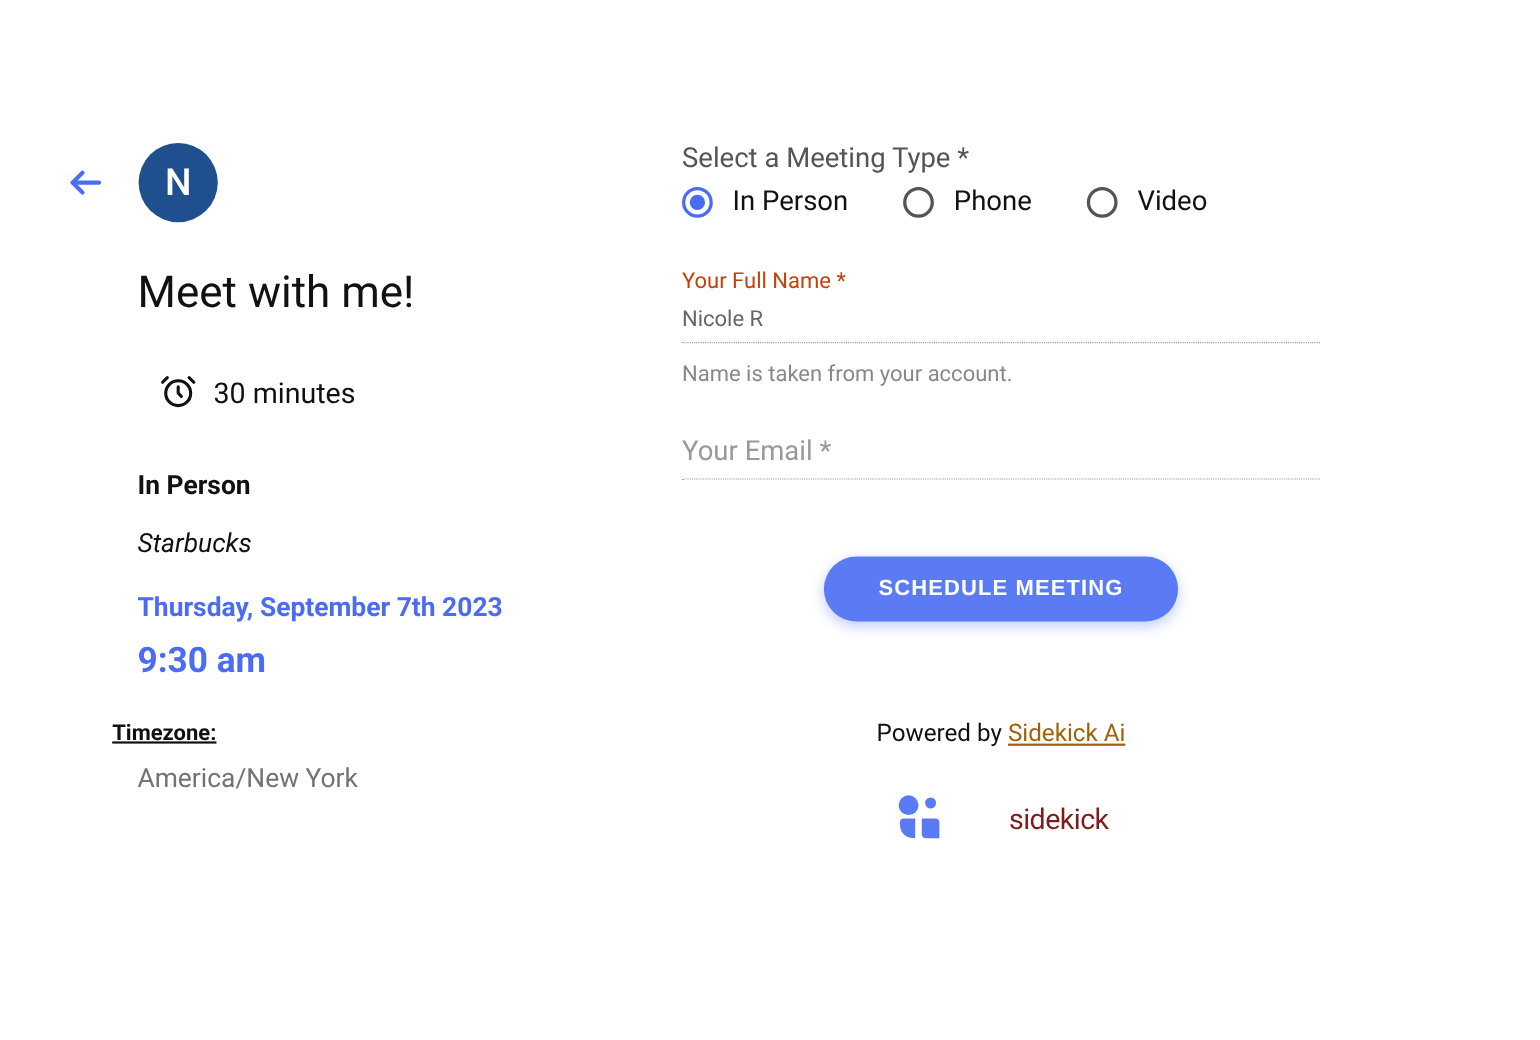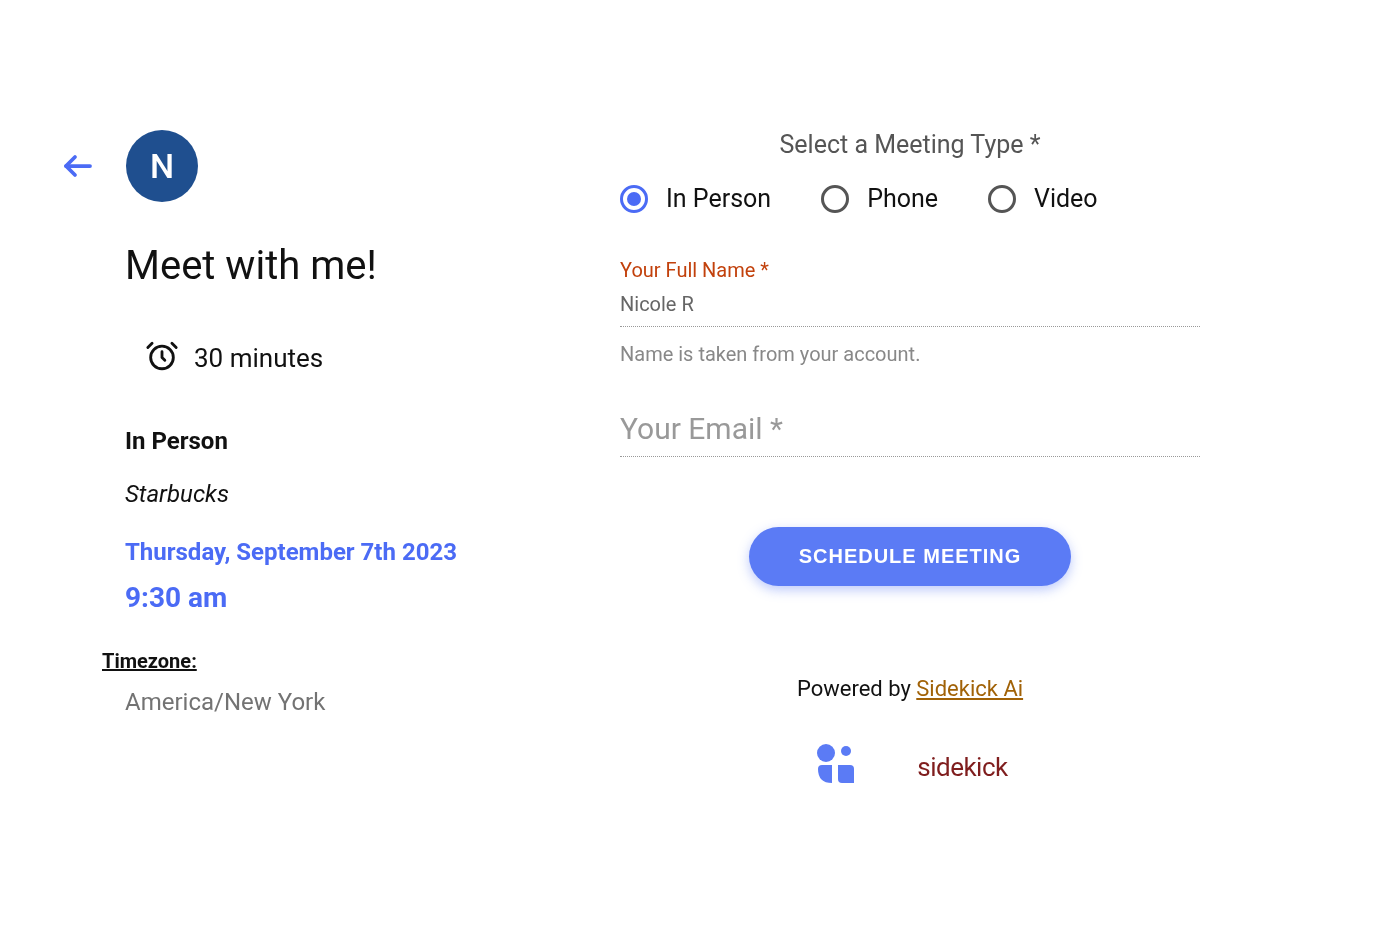--- a/index.html
+++ b/index.html
@@ -91,21 +91,21 @@
       margin-bottom: 30px;
     }
     .date {
       font-size: 24px;
       font-weight: 700;
       color: #4b6bf5;
       margin-left: 65px;
       margin-bottom: 15px;
     }
     .time {
-      font-size: 28px;
+      font-size: 32px;
       font-weight: 700;
       color: #4b6bf5;
       margin-left: 65px;
       margin-bottom: 35px;
     }
     .timezone-label {
       font-size: 20px;
       font-weight: 700;
       color: #111111;
       text-decoration: underline;
@@ -113,22 +113,21 @@
       margin-bottom: 15px;
     }
     .timezone-value {
       font-size: 24px;
       color: #737373;
       margin-left: 65px;
     }
     .form-label {
       font-size: 25px;
       color: #555555;
-      margin-bottom: 25px;
-      text-align: center;
+      margin-bottom: 10px;
     }
     .radio-group {
       display: flex;
       gap: 50px;
       margin-bottom: 45px;
     }
     .radio-option {
       display: flex;
       align-items: center;
       gap: 18px;
@@ -178,21 +177,21 @@
     .helper-text {
       font-size: 20px;
       color: #888888;
       margin-top: 15px;
       margin-bottom: 40px;
     }
     .email-input {
       width: 100%;
       border: none;
       border-bottom: 1px dotted #999999;
-      font-size: 30px;
+      font-size: 25px;
       color: #0c4a6e;
       padding: 5px 0 10px 0;
       outline: none;
       font-family: inherit;
       background: transparent;
     }
     .email-input::placeholder {
       color: #999999;
     }
     .schedule-button {

